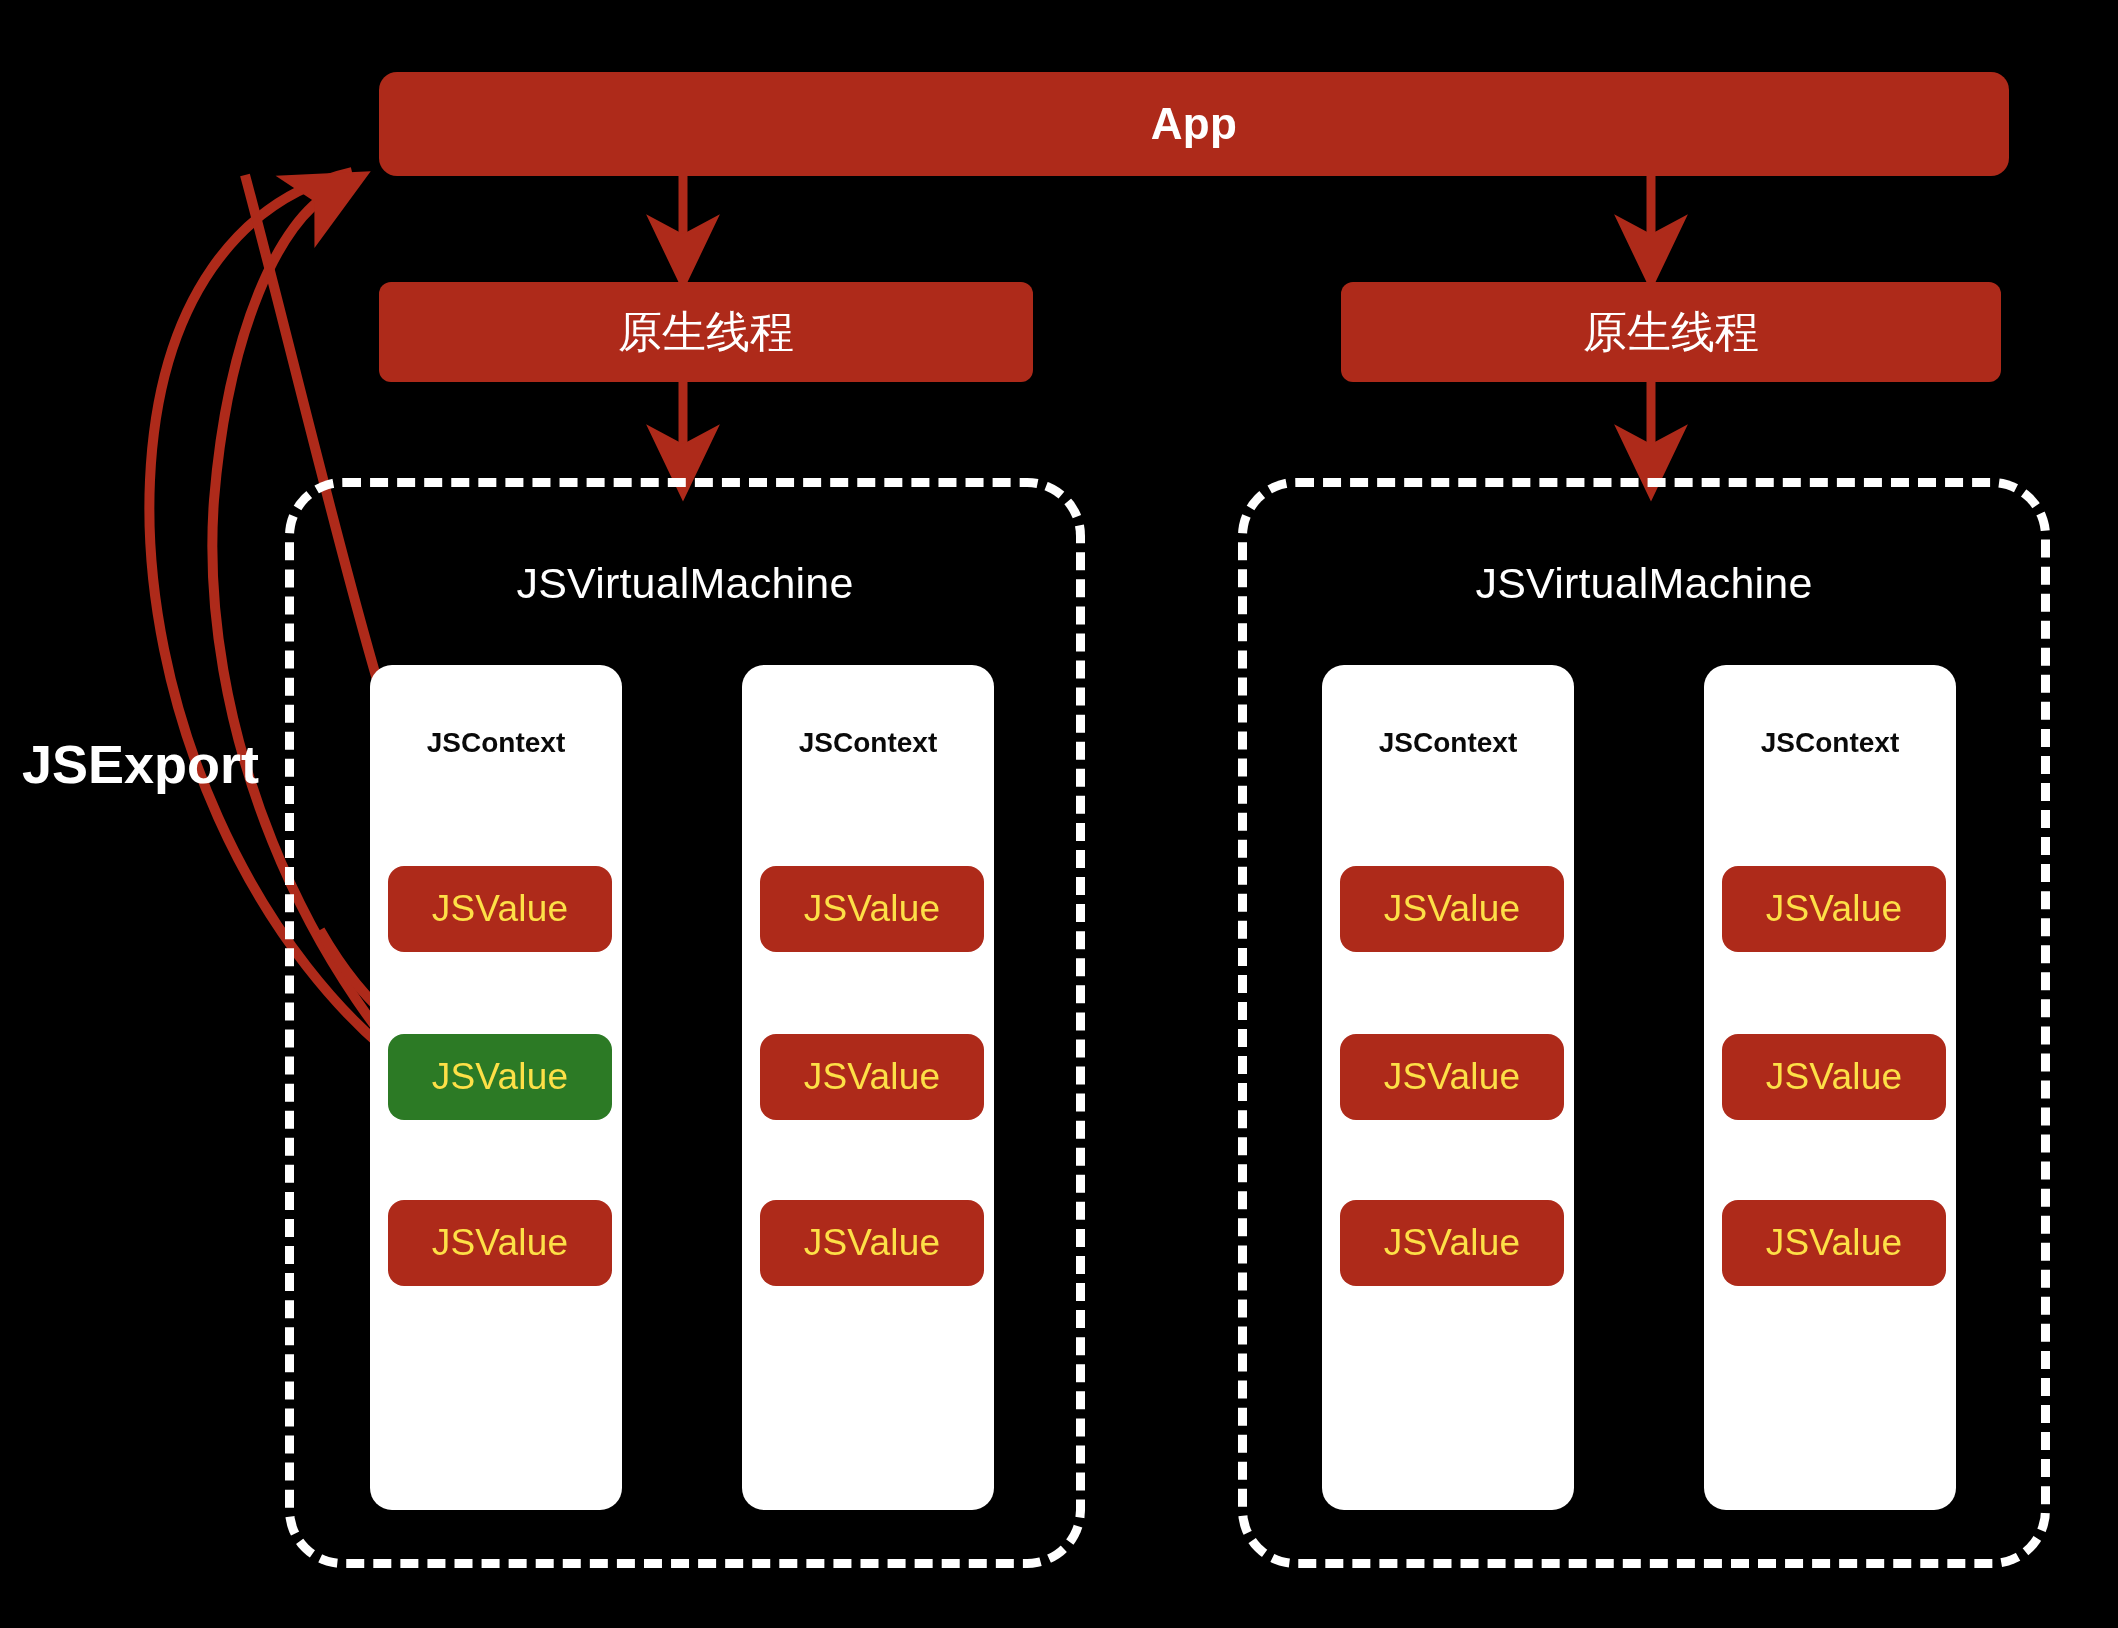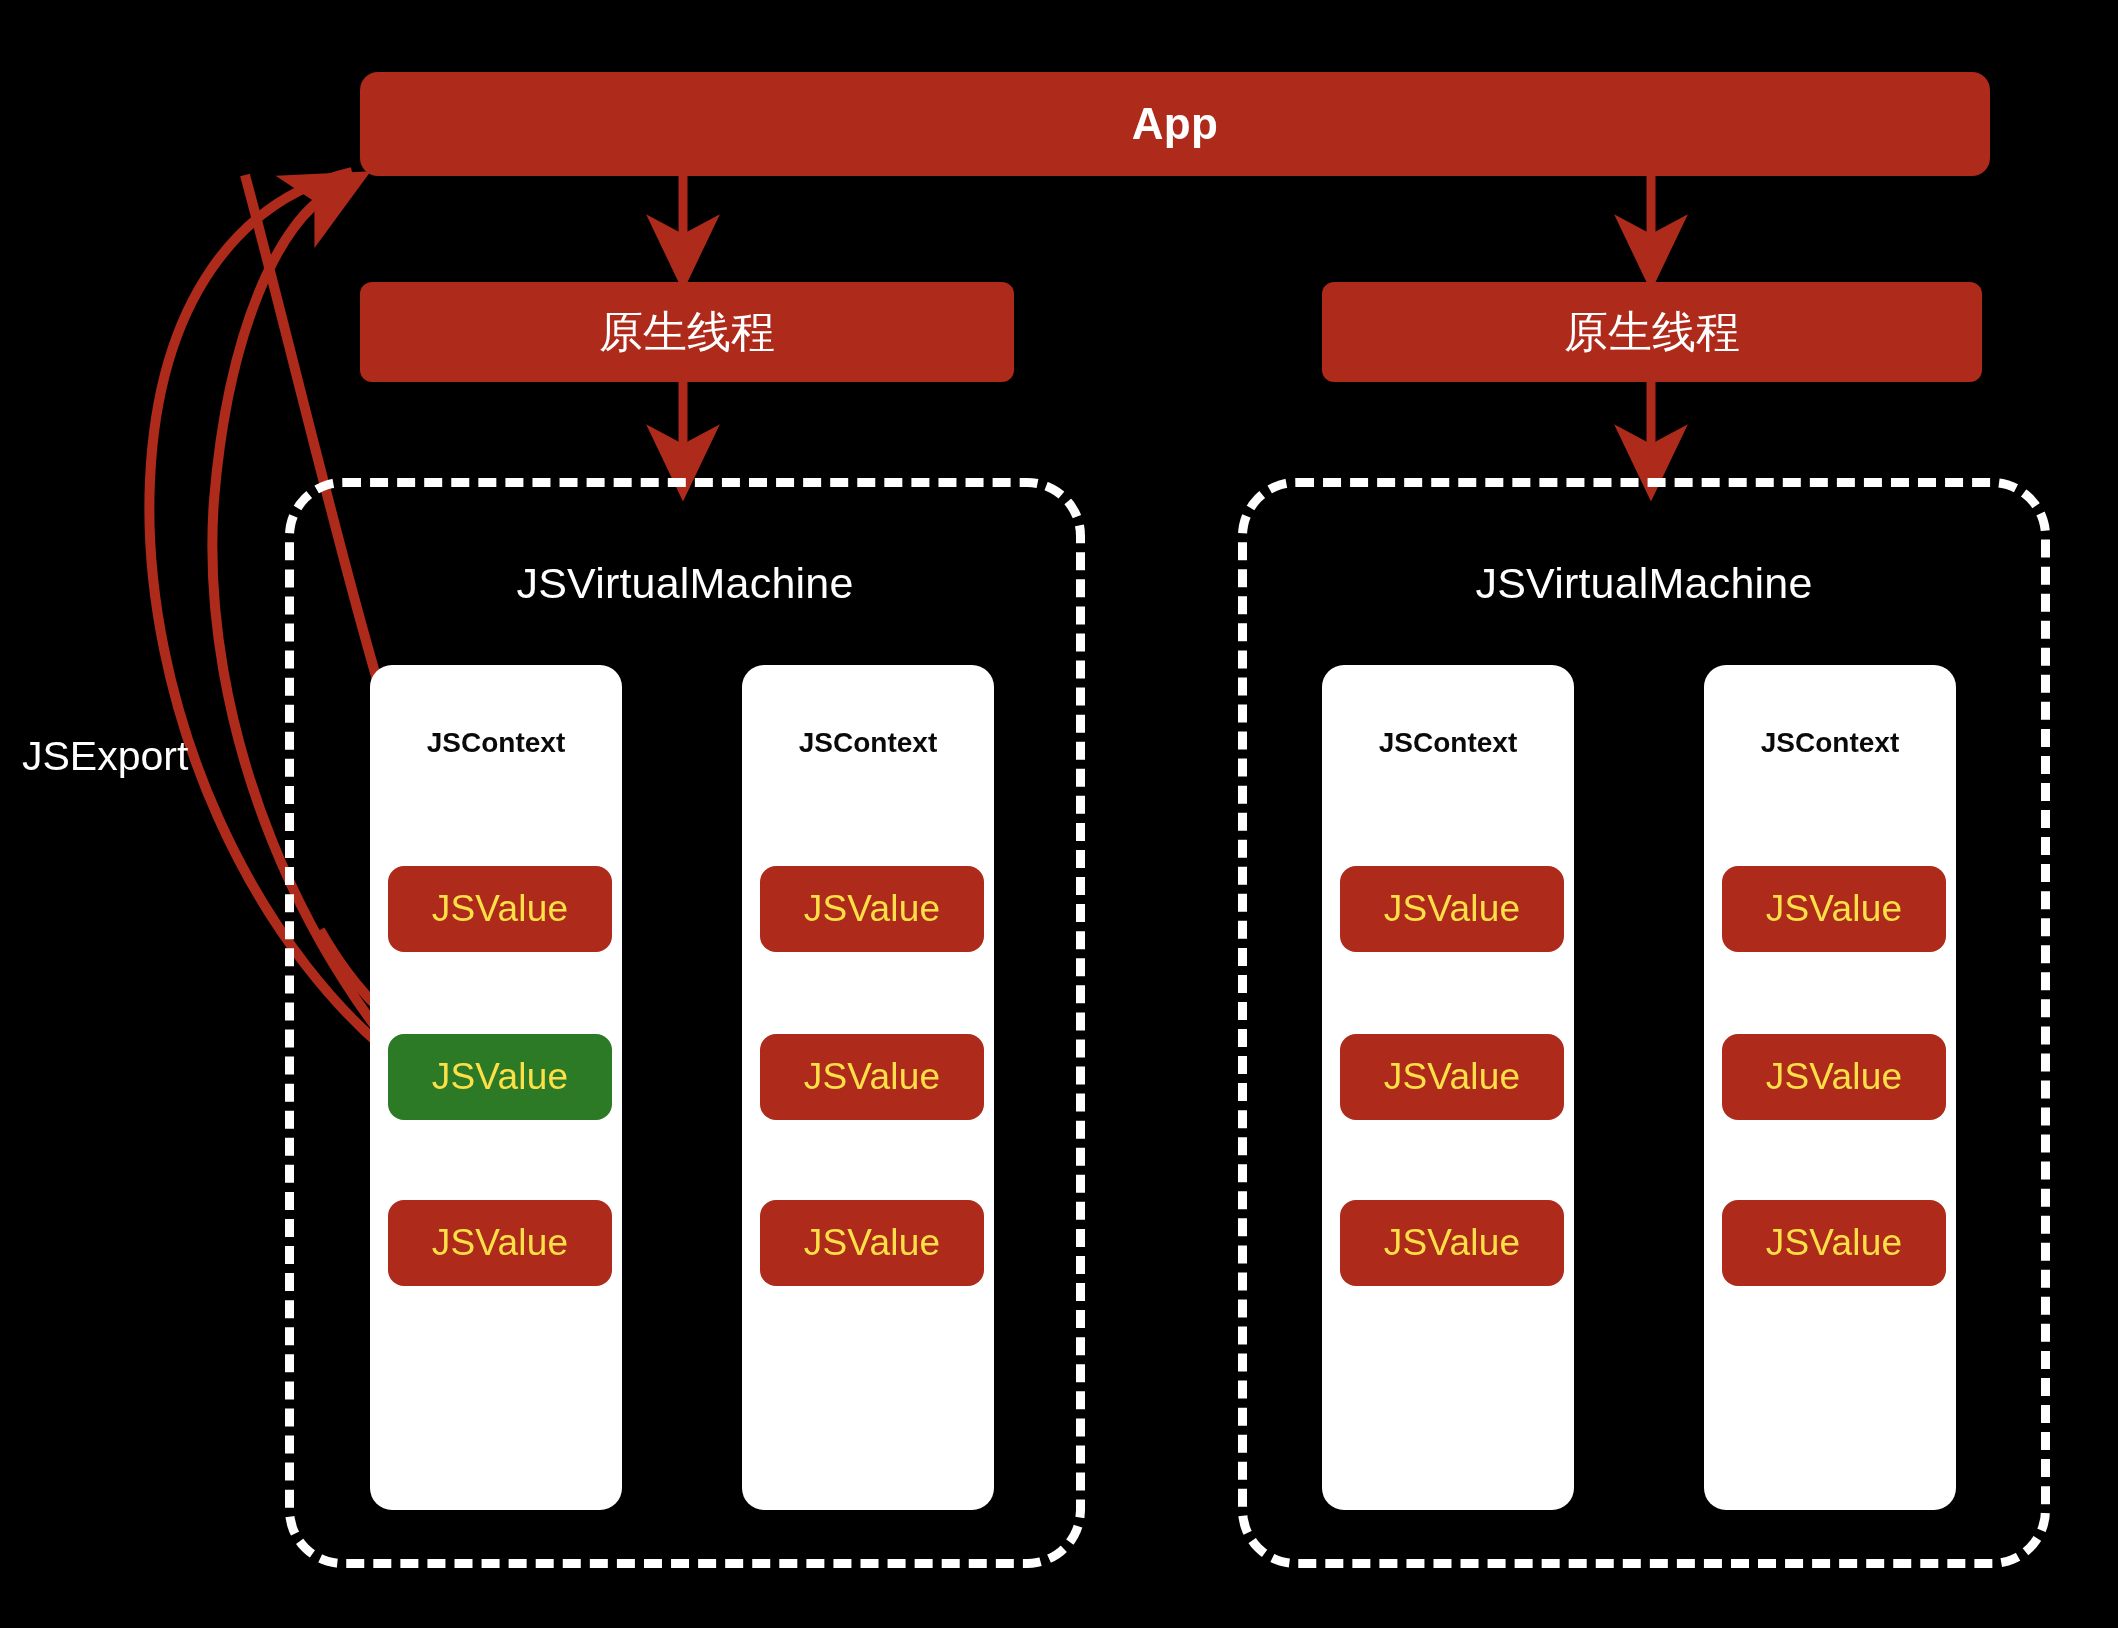--- a/index.html
+++ b/index.html
@@ -16,20 +16,21 @@
     height: 1628px;
     background: #000000;
     overflow: hidden;
   }
   .box {
     position: absolute;
     box-sizing: border-box;
     display: flex;
     align-items: center;
     justify-content: center;
+    margin-left: 19px;
   }
   
   .app-bar {
     background: #AE2A1A;
     border-radius: 18px;
     color: #FFFFFF;
     font-size: 44px;
     font-weight: 600;
     letter-spacing: 0.3px;
   }
@@ -86,22 +87,22 @@
     font-weight: 500;
     letter-spacing: 0.2px;
   }
   .val-red { background: #AE2A1A; }
   .val-green { background: #2C7A25; }
 
   
   .jsexport-label {
     position: absolute;
     color: #FFFFFF;
-    font-size: 41px;
-    font-weight: 400;
+    font-size: 54px;
+    font-weight: 700;
     white-space: nowrap;
     text-align: right;
   }
   
   #arrows {
     position: absolute;
     left: 0;
     top: 0;
     width: 2118px;
     height: 1628px;

